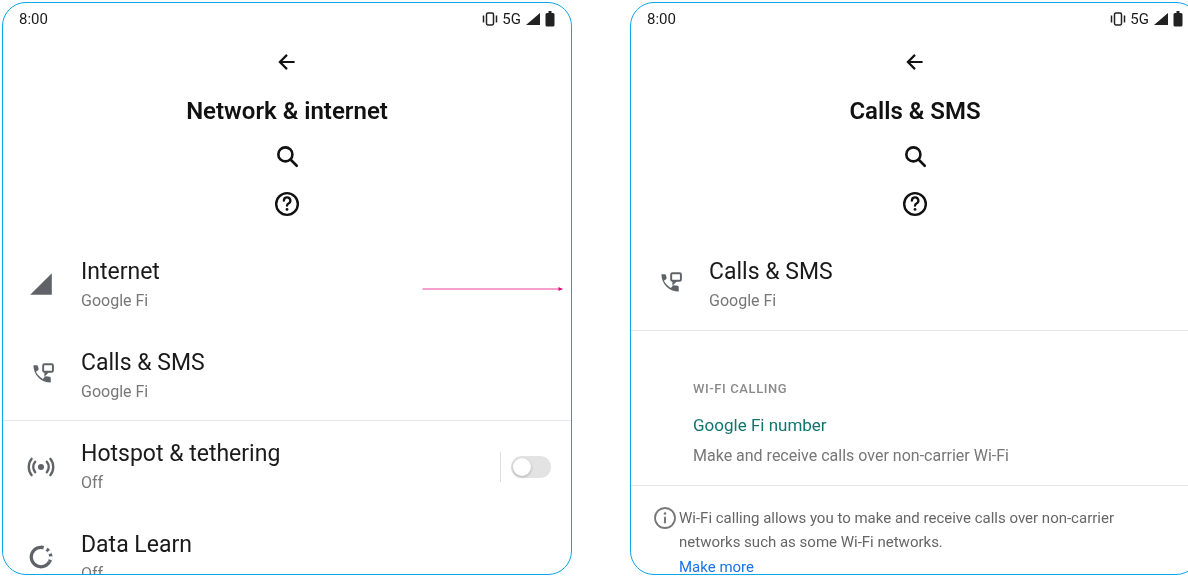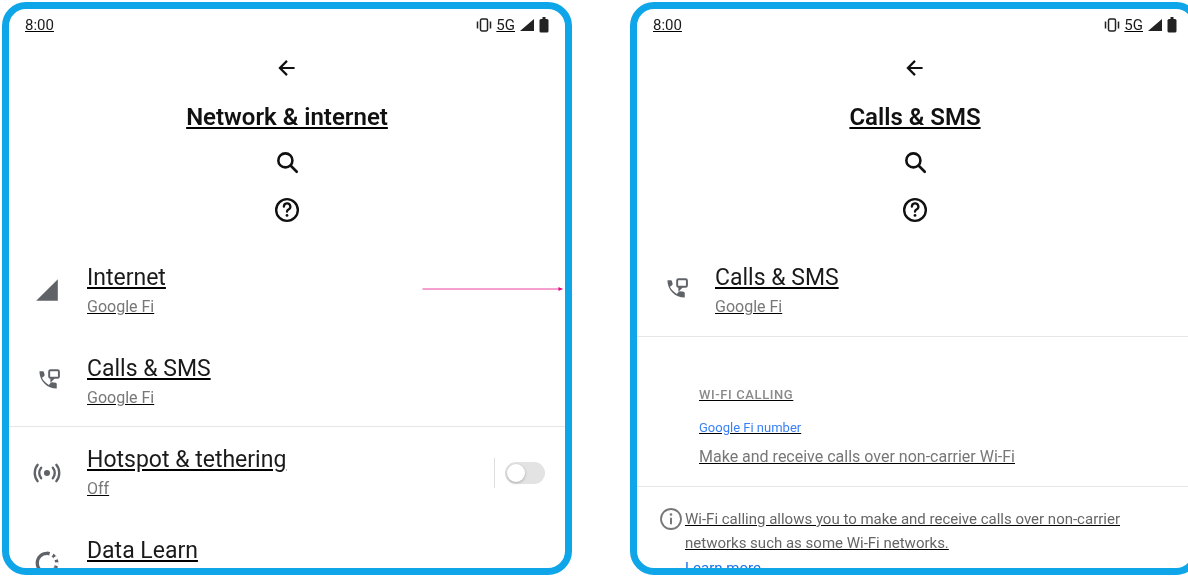--- a/index.html
+++ b/index.html
@@ -8,25 +8,24 @@
       background: #fff;
       width: 1188px;
       height: 577px;
       position: relative;
       overflow: hidden;
     }
     .phone {
       position: absolute;
       width: 570px;
       height: 573px;
-      border: 7px solid #0ea5e9;
+      border: 1px solid #0ea5e9;
       border-radius: 24px;
       background: #fff;
       overflow: hidden;
-      text-decoration: underline;
     }
     .phone-left { left: 2px; top: 2px; }
     .phone-right { left: 630px; top: 2px; }
 
     .status-bar {
       height: 32px;
       display: flex;
       justify-content: space-between;
       align-items: center;
       padding: 0 16px;
@@ -86,21 +85,21 @@
       letter-spacing: 0.6px;
       color: #8a8a8a;
       font-weight: 500;
       padding: 22px 22px 8px 62px;
       margin-top: 28px;
     }
     .section-item {
       padding: 10px 22px 18px 62px;
       cursor: pointer;
     }
-    .section-item .list-title { font-size: 13px; color: #3b82f6; }
+    .section-item .list-title { font-size: 17px; color: #0f766e; }
     .section-item .list-sub { font-size: 16px; color: #777; margin-top: 8px; line-height: 1.45; }
 
     .info-box {
       display: flex;
       gap: 2px;
       padding: 20px 22px;
       align-items: flex-start;
     }
     .info-icon { flex-shrink: 0; }
     .info-text { font-size: 15px; color: #666; line-height: 1.6; }
@@ -308,21 +307,21 @@
   <div class="info-box">
     <span class="info-icon">
       <svg width="24" height="24" viewBox="0 0 24 24">
           <circle cx="12" cy="12" r="10" fill="none" stroke="#777" stroke-width="1.8"></circle>
           <circle cx="12" cy="7.5" r="1.3" fill="#777"></circle>
           <rect x="11" y="10.5" width="2" height="7" rx="1" fill="#777"></rect>
         </svg>
     </span>
     <div>
       <span class="info-text">Wi-Fi calling allows you to make and receive calls over non-carrier networks such as some Wi-Fi networks.</span>
-      <span class="learn-more">Learn more</span>
+      <span class="learn-more">Make more</span>
     </div>
   </div>
 </div>
 
 <svg class="arrow-line" width="290" height="8" viewBox="0 0 290 8">
   <line x1="0" y1="4" x2="280" y2="4" stroke="#e6007e" stroke-width="1.5"></line>
   <path d="M280 4 L272 0 L272 8 Z" fill="#e6007e"></path>
 </svg>
 
 </body></html>

